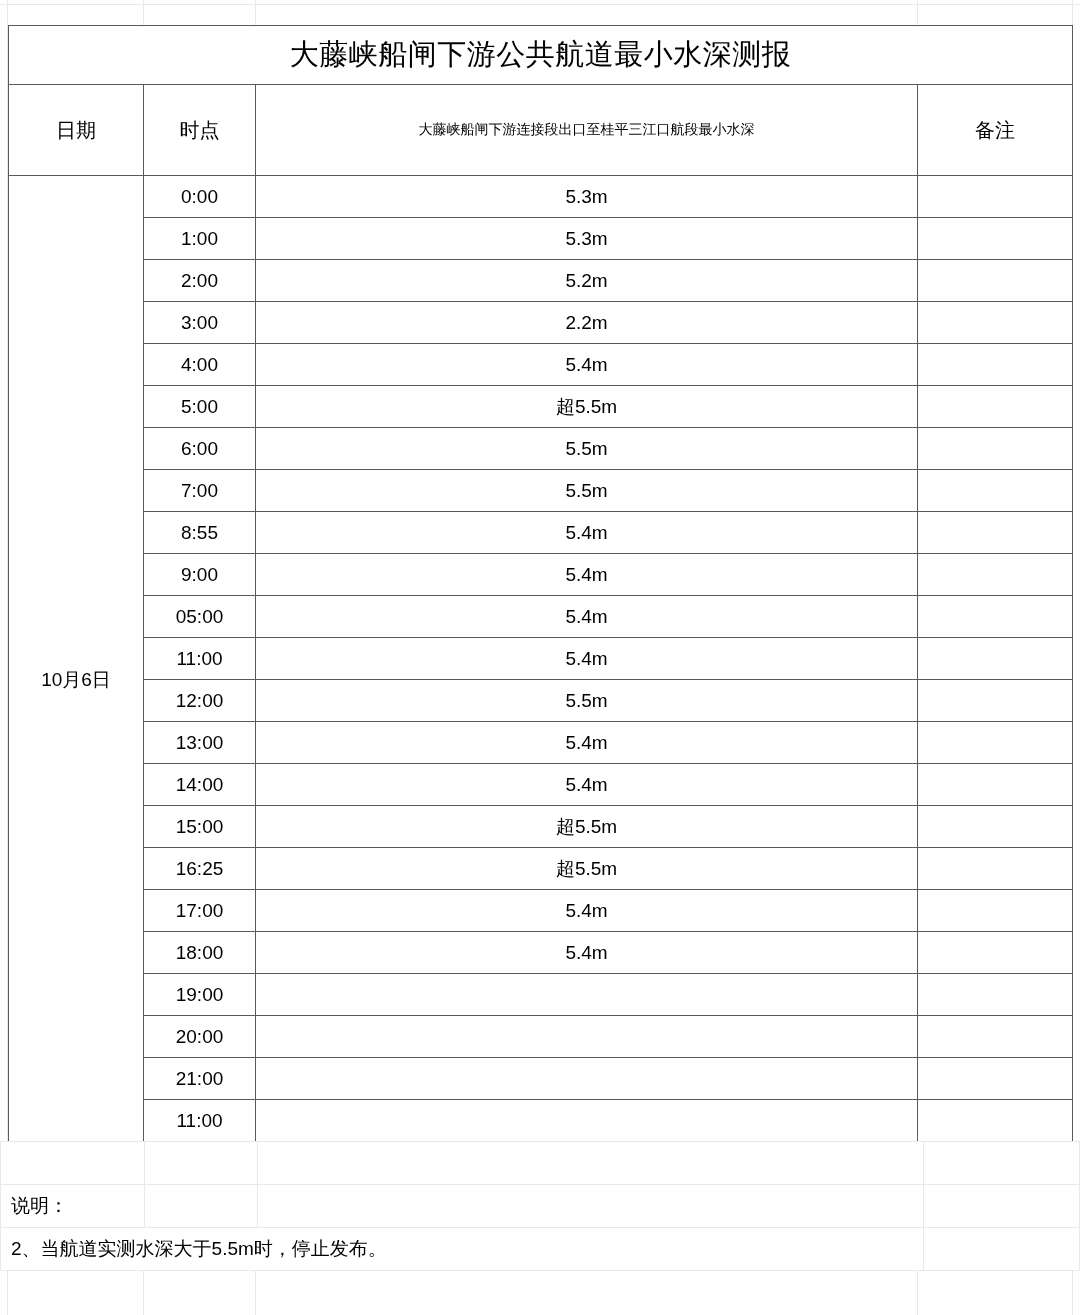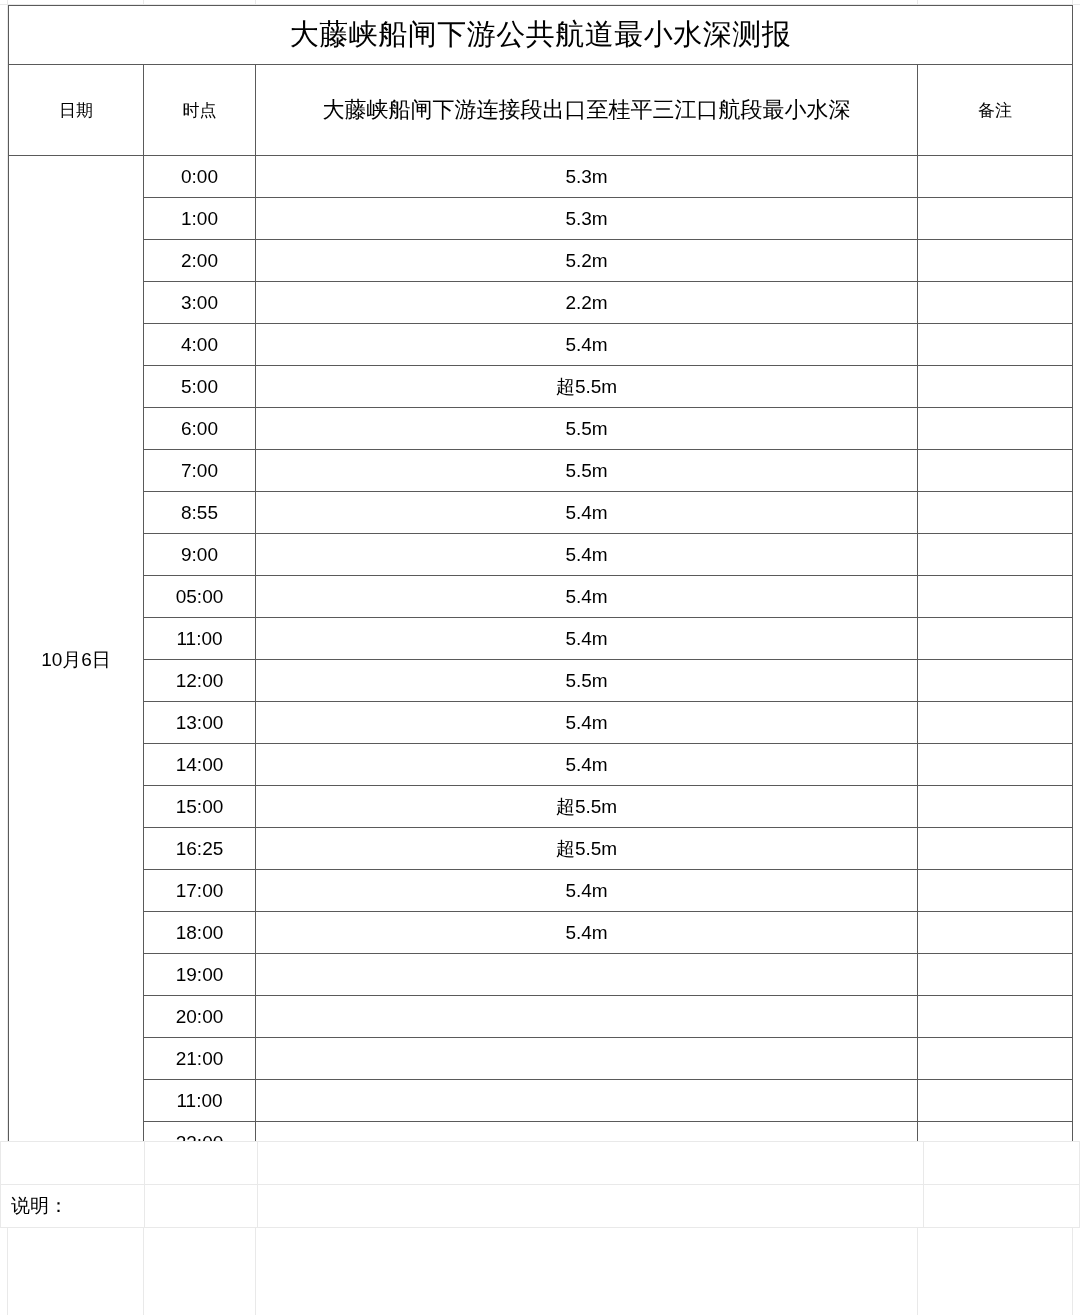--- a/index.html
+++ b/index.html
@@ -44,20 +44,21 @@
     left: 8px;
     top: 5px;
     width: 1064px;
   }
 
   table.main {
     border-collapse: collapse;
     table-layout: fixed;
     width: 1064px;
     background: #86efac;
+    margin-top: 20px;
   }
   table.main td, table.main th {
     border: 1px solid #5a5a5a;
     padding: 0;
     text-align: center;
     vertical-align: middle;
     font-weight: normal;
     background: #ffffff;
   }
 
@@ -72,23 +73,23 @@
     font-weight: bold;
     letter-spacing: 0.5px;
     border-left: 1px solid #e9e9e9;
     border-right: 1px solid #e9e9e9;
     border-top: 1px solid #e9e9e9;
     border-bottom: 1px solid #5a5a5a;
   }
 
   .hdr-cell {
     height: 90px;
-    font-size: 17px;
-  }
-  .hdr-cell.wide { font-size: 22px; }
+    font-size: 20px;
+  }
+  .hdr-cell.wide { font-size: 14px; }
 
   .data-row td { height: 41px; font-size: 19px; }
   .date-cell { font-size: 20px; }
 
   
   .notes {
     position: absolute;
     left: 0;
     top: 1141px;
     width: 1080px;
@@ -284,15 +285,19 @@
         <td class="spacer-cell"></td>
         <td class="spacer-cell"></td>
         <td class="spacer-cell"></td>
       </tr>
       <tr>
         <td>说明：</td>
         <td></td>
         <td></td>
         <td></td>
       </tr>
+      <tr>
+        <td class="note-line" colspan="3">2、当航道实测水深大于5.5m时，停止发布。</td>
+        <td></td>
+      </tr>
     </tbody>
   </table>
 </div>
 
 </body></html>

